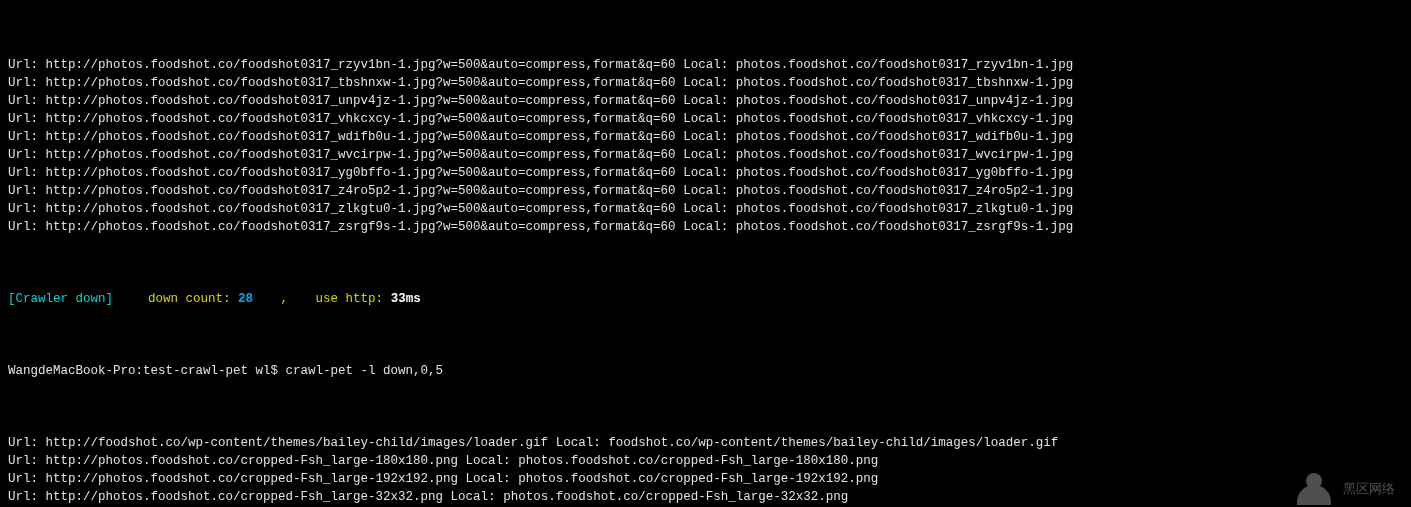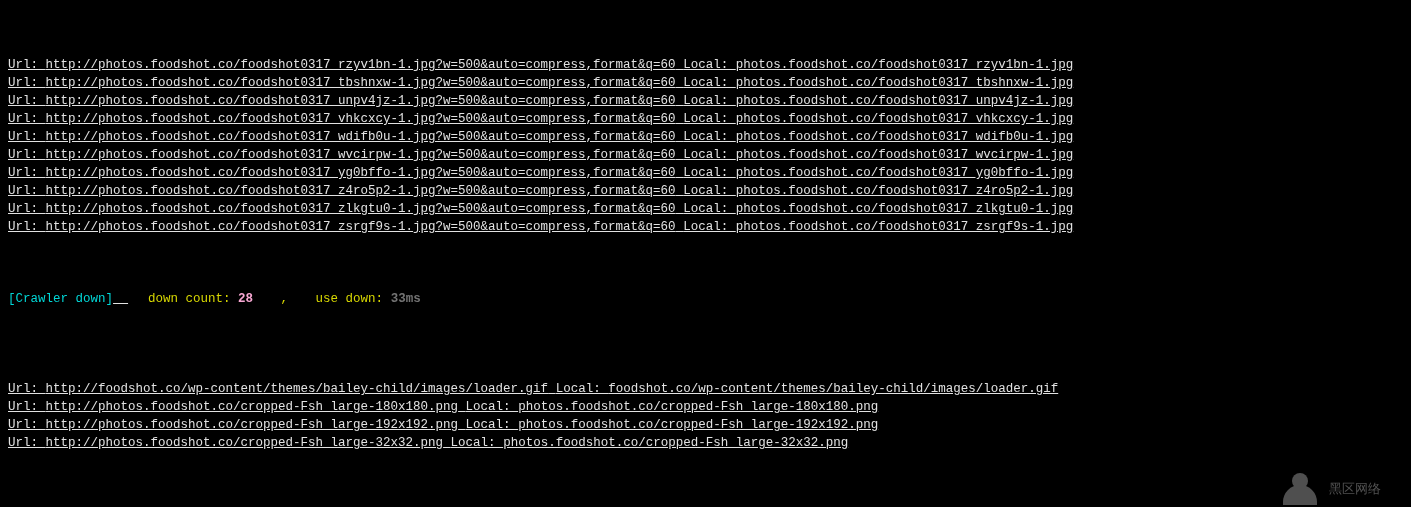--- a/index.html
+++ b/index.html
@@ -13,28 +13,28 @@
     width: 1411px;
     overflow-x: hidden;
   }
   .term {
     white-space: pre-wrap;
     word-break: break-all;
     padding: 2px 8px 4px 8px;
   }
   .line { white-space: pre-wrap; }
   .cyan   { color: #00d7d7; }
-  .green  { color: #f9a8d4; }
+  .green  { color: #0ea5e9; }
   .yellow { color: #d7d700; margin-left: 20px; }
-  .orange { color: #737373; }
-  .white  { color: #e2e2e2; text-decoration: underline; }
+  .orange { color: #ffffff; }
+  .white  { color: #e2e2e2; }
   .bold   { font-weight: bold; }
   .watermark {
     position: absolute;
-    right: 30px;
+    right: 16px;
     bottom: 2px;
     display: flex;
     align-items: center;
     gap: 8px;
     opacity: 0.42;
     color: #bdbdbd;
     font-family: sans-serif;
     font-size: 13px;
     pointer-events: none;
   }
@@ -65,22 +65,23 @@
     border-top-right-radius: 17px;
   }
 </style>
 </head>
 <body>
 
 <div class="term">
 
   <div id="url-block-1"><div class="line white"><span>Url: </span><span>http://photos.foodshot.co/foodshot0317_rzyv1bn-1.jpg?w=500&amp;auto=compress,format&amp;q=60</span><span> </span><span>Local: </span><span>photos.foodshot.co/foodshot0317_rzyv1bn-1.jpg</span></div><div class="line white"><span>Url: </span><span>http://photos.foodshot.co/foodshot0317_tbshnxw-1.jpg?w=500&amp;auto=compress,format&amp;q=60</span><span> </span><span>Local: </span><span>photos.foodshot.co/foodshot0317_tbshnxw-1.jpg</span></div><div class="line white"><span>Url: </span><span>http://photos.foodshot.co/foodshot0317_unpv4jz-1.jpg?w=500&amp;auto=compress,format&amp;q=60</span><span> </span><span>Local: </span><span>photos.foodshot.co/foodshot0317_unpv4jz-1.jpg</span></div><div class="line white"><span>Url: </span><span>http://photos.foodshot.co/foodshot0317_vhkcxcy-1.jpg?w=500&amp;auto=compress,format&amp;q=60</span><span> </span><span>Local: </span><span>photos.foodshot.co/foodshot0317_vhkcxcy-1.jpg</span></div><div class="line white"><span>Url: </span><span>http://photos.foodshot.co/foodshot0317_wdifb0u-1.jpg?w=500&amp;auto=compress,format&amp;q=60</span><span> </span><span>Local: </span><span>photos.foodshot.co/foodshot0317_wdifb0u-1.jpg</span></div><div class="line white"><span>Url: </span><span>http://photos.foodshot.co/foodshot0317_wvcirpw-1.jpg?w=500&amp;auto=compress,format&amp;q=60</span><span> </span><span>Local: </span><span>photos.foodshot.co/foodshot0317_wvcirpw-1.jpg</span></div><div class="line white"><span>Url: </span><span>http://photos.foodshot.co/foodshot0317_yg0bffo-1.jpg?w=500&amp;auto=compress,format&amp;q=60</span><span> </span><span>Local: </span><span>photos.foodshot.co/foodshot0317_yg0bffo-1.jpg</span></div><div class="line white"><span>Url: </span><span>http://photos.foodshot.co/foodshot0317_z4ro5p2-1.jpg?w=500&amp;auto=compress,format&amp;q=60</span><span> </span><span>Local: </span><span>photos.foodshot.co/foodshot0317_z4ro5p2-1.jpg</span></div><div class="line white"><span>Url: </span><span>http://photos.foodshot.co/foodshot0317_zlkgtu0-1.jpg?w=500&amp;auto=compress,format&amp;q=60</span><span> </span><span>Local: </span><span>photos.foodshot.co/foodshot0317_zlkgtu0-1.jpg</span></div><div class="line white"><span>Url: </span><span>http://photos.foodshot.co/foodshot0317_zsrgf9s-1.jpg?w=500&amp;auto=compress,format&amp;q=60</span><span> </span><span>Local: </span><span>photos.foodshot.co/foodshot0317_zsrgf9s-1.jpg</span></div></div>
 
-  <div class="line"><span class="cyan">[</span><span class="cyan">Crawler down</span><span class="cyan">]</span><span class="white">  </span><span class="yellow">down count: </span><span class="green bold">28</span><span class="yellow"> , </span><span class="yellow">use down: </span><span class="orange bold">33ms</span></div>
+  <div class="line"><span class="cyan">[</span><span class="cyan">Crawler down</span><span class="cyan">]</span><span class="white">  </span><span class="yellow">down count: </span><span class="green bold">28</span><span class="yellow"> , </span><span class="yellow">use http: </span><span class="orange bold">33ms</span></div>
 
+  <div class="line"><span class="white">WangdeMacBook-Pro:test-crawl-pet wl$ </span><span class="white">crawl-pet -l down,0,5</span></div>
 
   <div id="url-block-2"><div class="line white"><span>Url: </span><span>http://foodshot.co/wp-content/themes/bailey-child/images/loader.gif</span><span> </span><span>Local: </span><span>foodshot.co/wp-content/themes/bailey-child/images/loader.gif</span></div><div class="line white"><span>Url: </span><span>http://photos.foodshot.co/cropped-Fsh_large-180x180.png</span><span> </span><span>Local: </span><span>photos.foodshot.co/cropped-Fsh_large-180x180.png</span></div><div class="line white"><span>Url: </span><span>http://photos.foodshot.co/cropped-Fsh_large-192x192.png</span><span> </span><span>Local: </span><span>photos.foodshot.co/cropped-Fsh_large-192x192.png</span></div><div class="line white"><span>Url: </span><span>http://photos.foodshot.co/cropped-Fsh_large-32x32.png</span><span> </span><span>Local: </span><span>photos.foodshot.co/cropped-Fsh_large-32x32.png</span></div><div class="line white"></div></div>
 
   
 
   
 
   
 
   

